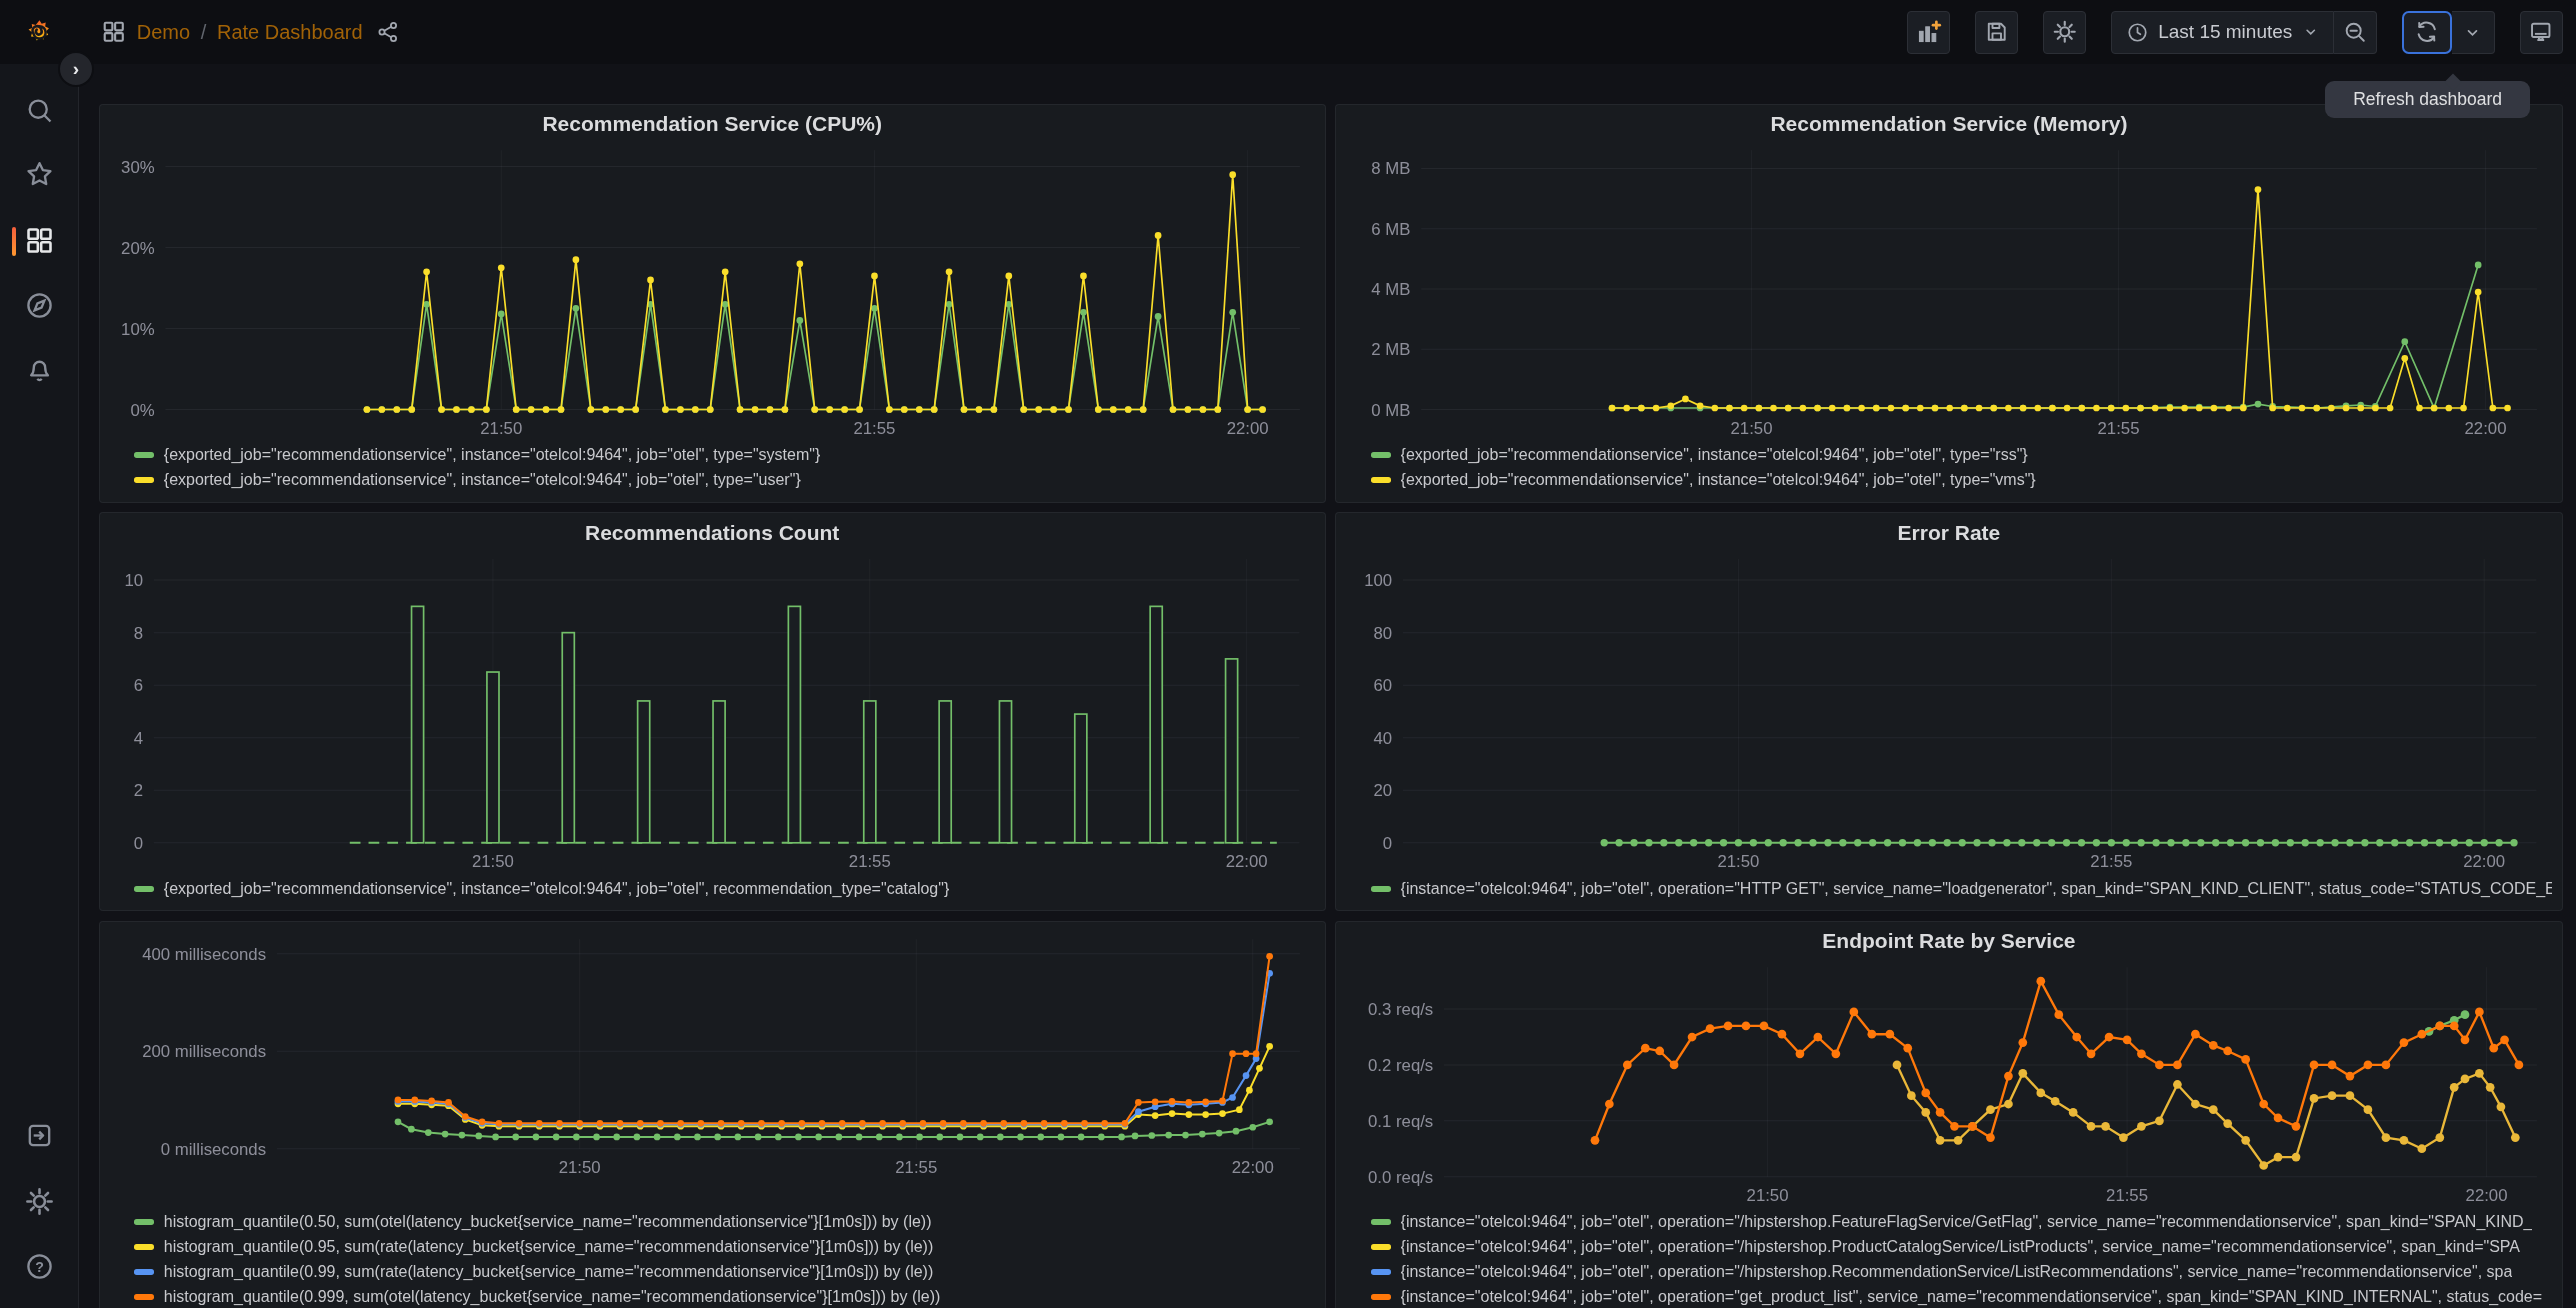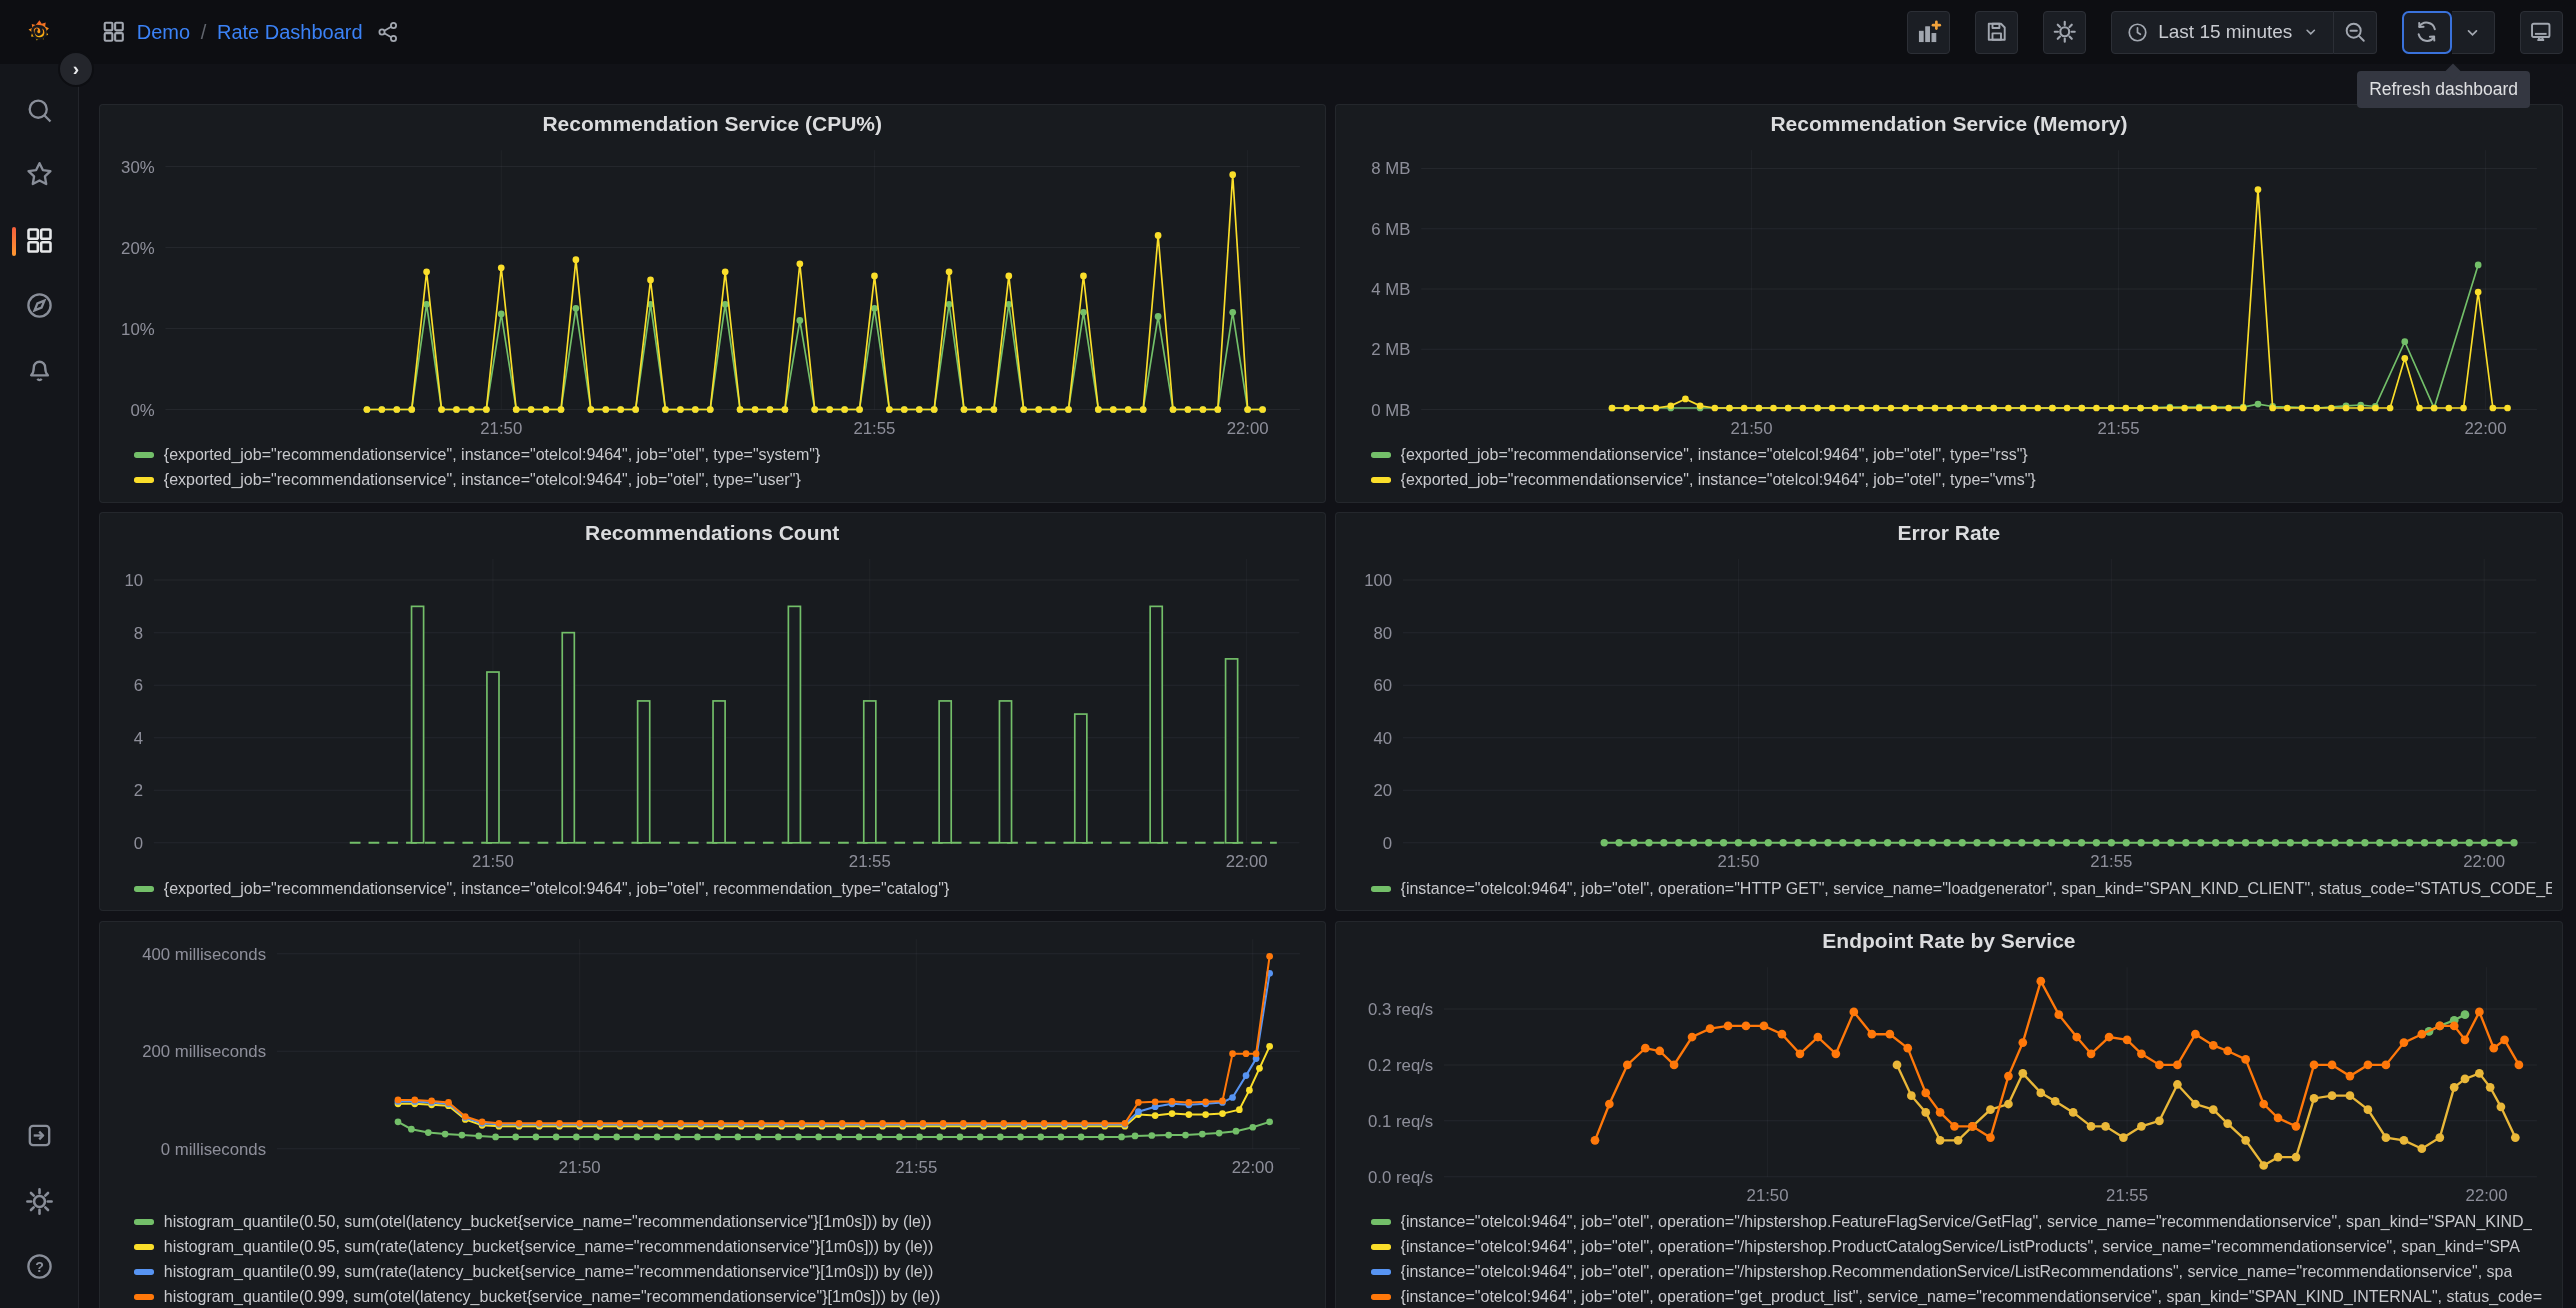--- a/index.html
+++ b/index.html
@@ -16,35 +16,35 @@
     background:#24262C; border:2.7px solid #0D0E12; color:#E8E9EB; display:flex; align-items:center;
     justify-content:center; font-size:19px; font-weight:bold; z-index:30; cursor:pointer; }
   .side-item { position:absolute; left:0; width:79px; height:43px; display:flex; align-items:center;
     justify-content:center; cursor:pointer; }
   .side-item svg { stroke:#898E99; }
   .side-item.active svg { stroke:#E6E7E9; }
   .active-bar { position:absolute; left:12px; top:6.7px; width:4px; height:29.5px; border-radius:2px;
     background:linear-gradient(180deg,#F55E3C,#FF9830); }
 
   .breadcrumb { display:flex; align-items:center; gap:10.7px; margin-left:21.5px; }
-  .crumb { font-size:20px; color:#3b82f6; cursor:pointer; }
+  .crumb { font-size:20px; color:#a16207; cursor:pointer; }
   .crumb-sep { font-size:20px; color:#61656D; }
 
   #toolbar-right { margin-left:auto; display:flex; align-items:center; gap:25px; padding-right:13.4px; }
   .tbtn { height:43px; min-width:43px; background:#1B1E24; border:0.7px solid #2C2F36; border-radius:4px;
     display:flex; align-items:center; justify-content:center; cursor:pointer; color:#C9CBD1; }
   .tbtn svg { stroke:#A2A7B0; }
   .btn-group { display:flex; }
   .btn-group .tbtn:first-child { border-radius:4px 0 0 4px; }
   .btn-group .tbtn:last-child { border-radius:0 4px 4px 0; border-left:none; }
   #time-picker-btn { padding:0 13.4px; gap:9.4px; font-size:19px; font-weight:500; }
   #refresh-btn { border:2.7px solid #3A72DB; border-radius:6.7px; width:50px; background:#1B1E24; }
   #refresh-caret-btn { width:38px; border-radius:0 4px 4px 0; border-left:none; }
-  #tooltip { position:absolute; top:71px; right:46px; background:#343741; color:#DFE0E2;
-    font-size:17.5px; padding:8px 12px; border-radius:4px; z-index:40; white-space:nowrap; }
+  #tooltip { position:absolute; top:81px; right:46px; background:#343741; color:#DFE0E2;
+    font-size:17.5px; padding:8px 28px; border-radius:9px; z-index:40; white-space:nowrap; }
   #tooltip::before { content:""; position:absolute; top:-5.4px; right:71px; width:12px; height:12px;
     background:#343741; transform:rotate(45deg); }
 
   
   #content { position:absolute; left:79px; top:64px; right:0; bottom:0; background:#111217; overflow:hidden; }
   #grid { display:grid; grid-template-columns:1fr 1fr; gap:9.4px; padding:40px 13.4px 0 19.5px;
     grid-auto-rows:399px; }
   .panel { background:#181B1F; border:0.7px solid rgba(204,204,220,0.07); border-radius:4px;
     padding:5.4px 9.4px; display:flex; flex-direction:column; overflow:hidden; }
   .panel-title { height:28px; flex:none; display:flex; align-items:center; justify-content:center;

